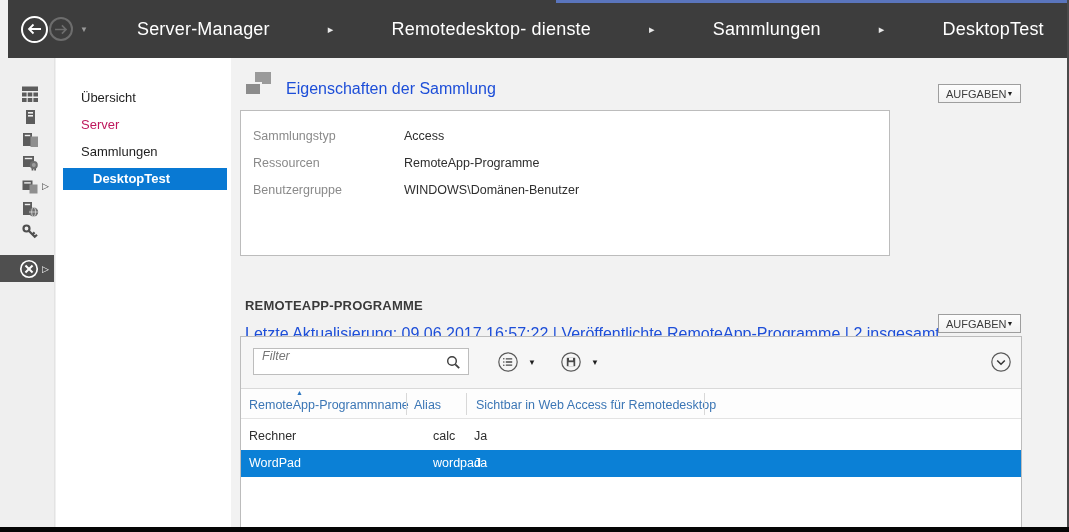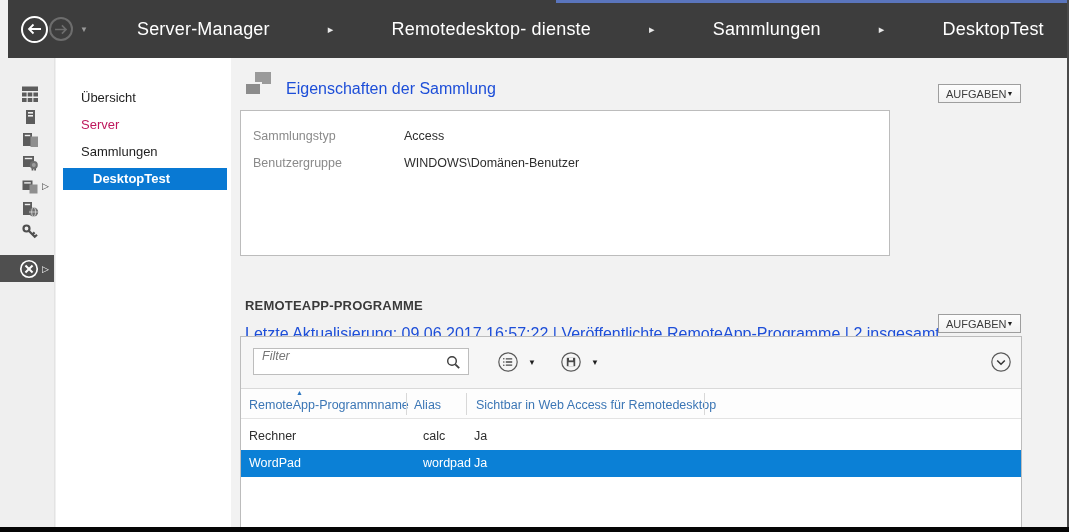--- a/index.html
+++ b/index.html
@@ -80,21 +80,21 @@
   .th { position:absolute; top:9px; font-size:12.5px; color:#3b76b5; white-space:nowrap; cursor:default; }
   .th.c1 { left:8px; } .th.c2 { left:173px; } .th.c3 { left:235px; }
   .th-sep { position:absolute; top:4px; height:22px; width:1px; background:#d8d8d8; }
   .s1 { left:165px; } .s2 { left:225px; } .s3 { left:463px; }
   .sort-icon { position:absolute; left:55px; top:0px; font-size:7px; color:#2e77c0; }
 
   .table-body { padding-top:4px;text-align:right; }
   .trow { position:relative; height:27px; font-size:12.5px; color:#2e2e2e; cursor:default; }
   .trow.selected { background:#0b80d6; color:#ffffff; }
   .td { position:absolute; top:0; line-height:27px; white-space:nowrap; }
-  .td.c1 { left:8px; } .td.c2 { left:182px; } .td.c3 { left:233px; }
+  .td.c1 { left:8px; } .td.c2 { left:192px; } .td.c3 { left:233px; }
 </style>
 </head>
 <body>
 
 <div class="top-strip"></div>
 <div class="frame-right"></div>
 <div class="frame-bottom"></div>
 
 <div class="topbar">
   <div class="nav-buttons">
@@ -209,20 +209,24 @@
   </div>
   <div class="tasks-btn t1">
     <span>AUFGABEN</span>
     <span class="caret">▼</span>
   </div>
 
   <div class="props-box">
     <div class="prop-row">
       <span class="prop-label">Sammlungstyp</span>
       <span class="prop-value">Access</span>
+    </div>
+    <div class="prop-row">
+      <span class="prop-label">Ressourcen</span>
+      <span class="prop-value">RemoteApp-Programme</span>
     </div>
     <div class="prop-row">
       <span class="prop-label">Benutzergruppe</span>
       <span class="prop-value">WINDOWS\Domänen-Benutzer</span>
     </div>
   </div>
 
   <div class="section-title prog-title">REMOTEAPP-PROGRAMME</div>
   <div class="section-sub prog-sub">Letzte Aktualisierung: 09.06.2017 16:57:22 | Veröffentlichte RemoteApp-Programme  | 2 insgesamt</div>
   <div class="tasks-btn t2">

